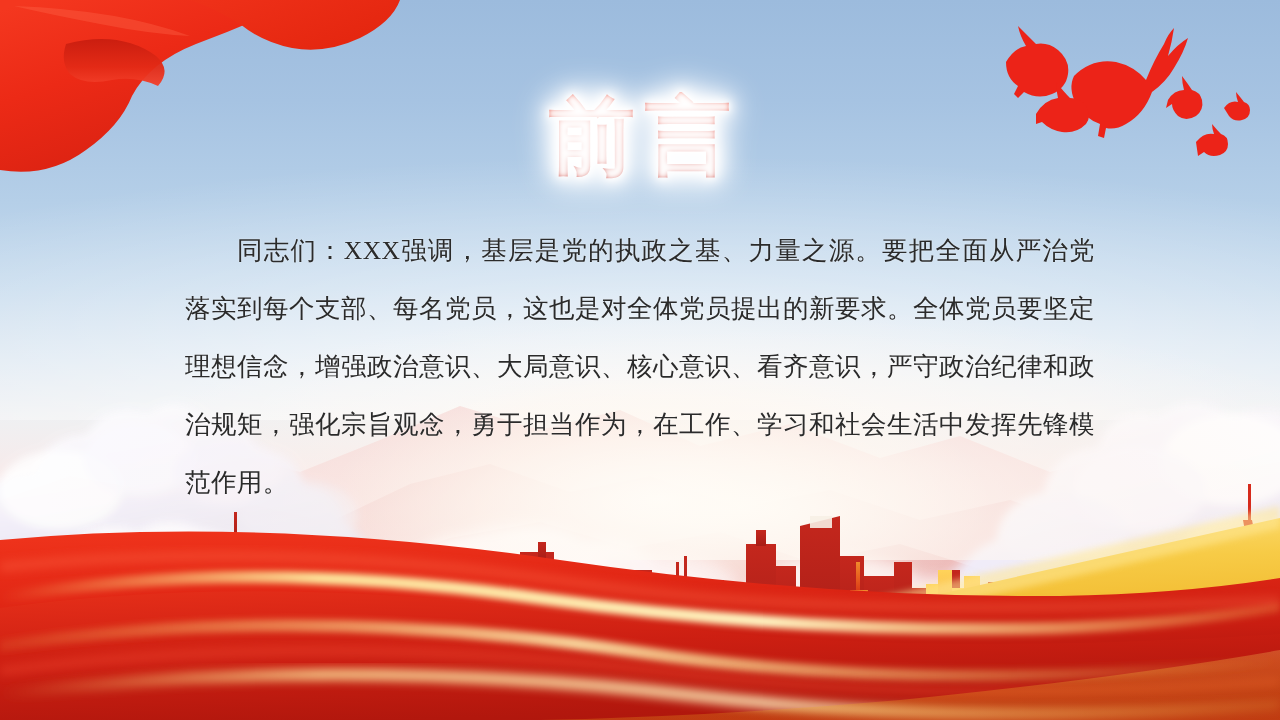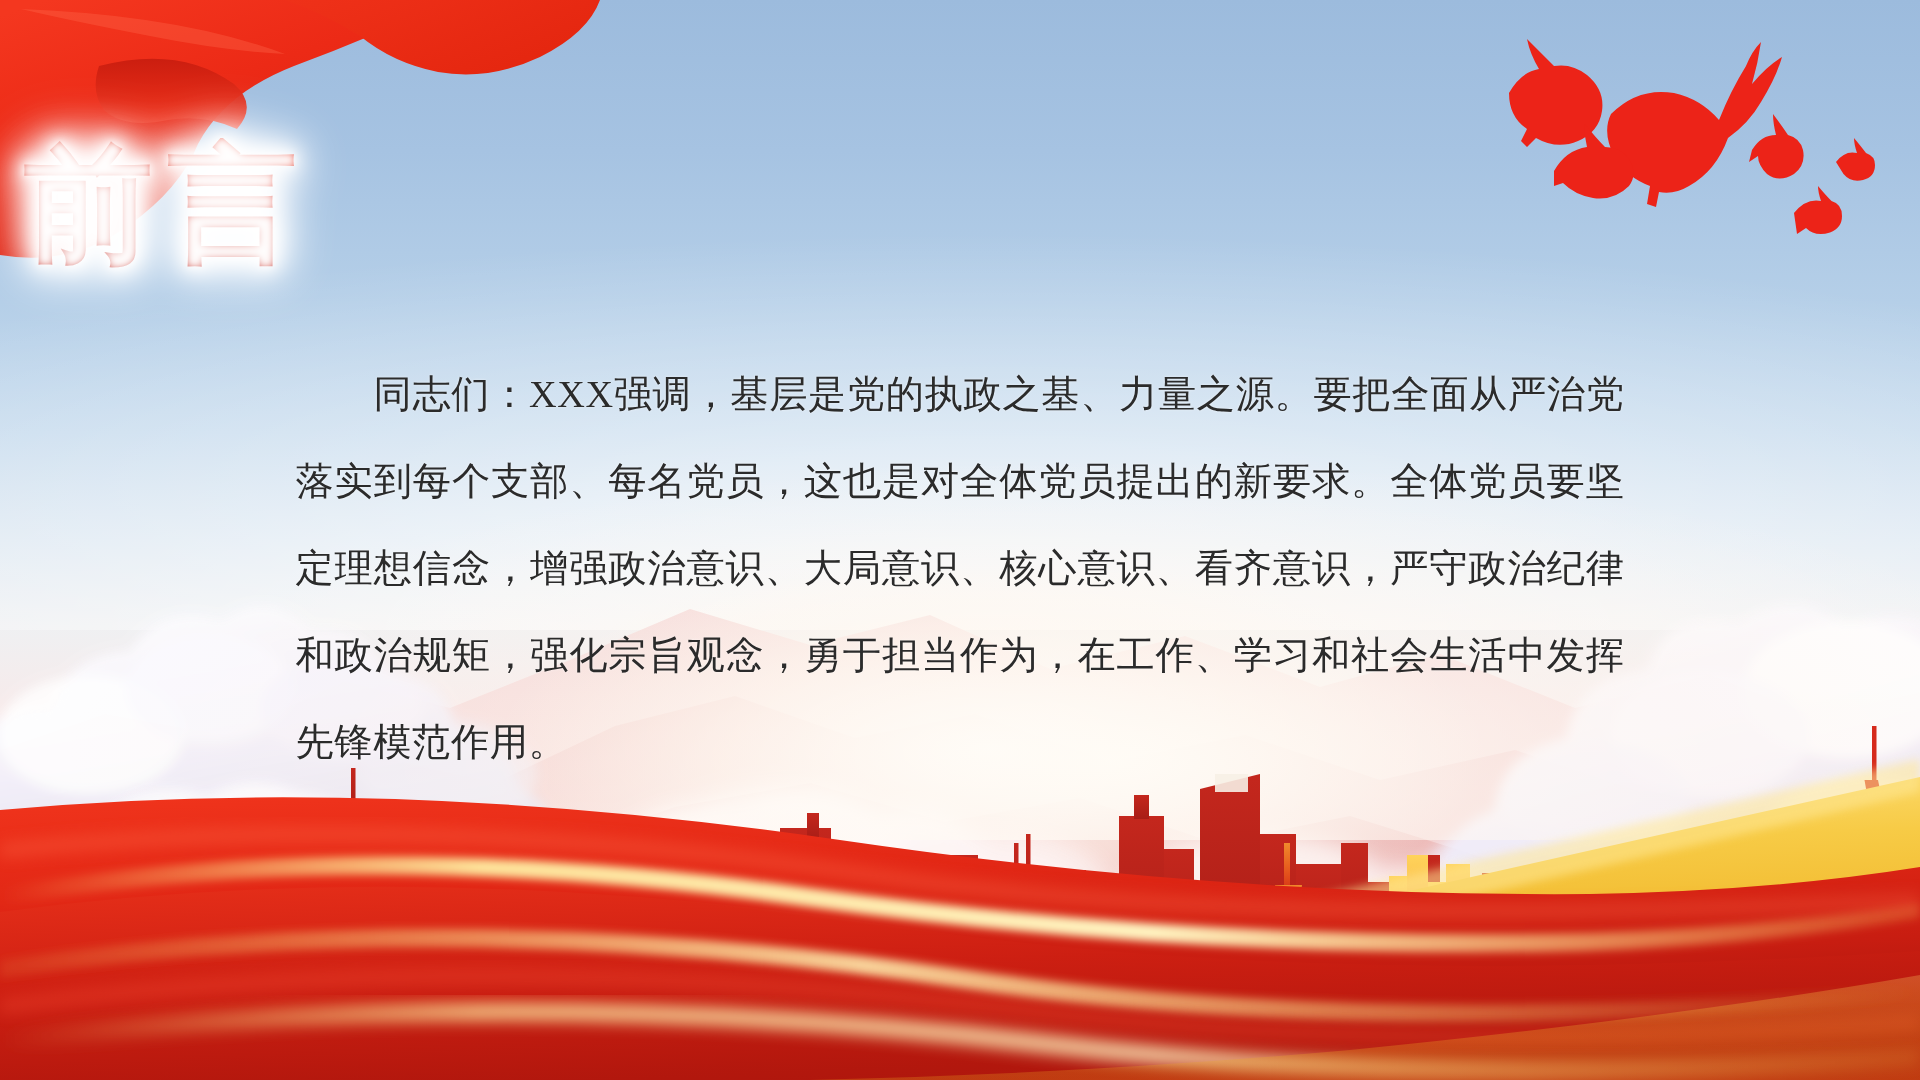--- a/index.html
+++ b/index.html
@@ -60,20 +60,21 @@
   .flag { position:absolute; left:0; top:0; width:430px; height:210px; }
 
   
   .doves { position:absolute; right:14px; top:18px; width:270px; height:165px; }
 
   
   .title-wrap {
     position: absolute;
     left: 0; right: 0;
     top: 92px;
+    text-align: center;
   }
   .title {
     display: inline-block;
     font-family: "Liberation Serif", "DejaVu Serif", serif;
     font-size: 86px;
     font-weight: 700;
     letter-spacing: 10px;
     line-height: 1.05;
     color: #d8281a;
     background: linear-gradient(180deg, #e8402c 0%, #d8281a 45%, #bb1209 100%);
@@ -99,21 +100,21 @@
   }
   .body-text {
     font-family: "Liberation Serif", "DejaVu Serif", serif;
     font-size: 25.5px;
     line-height: 58px;
     color: #2b2b2b;
     text-align: justify;
     text-justify: inter-character;
     text-indent: 52px;
     letter-spacing: 0.4px;
-    margin: 12px;
+    margin: 0;
     text-shadow: 0 0 2px rgba(255,255,255,0.55);
   }
 </style>
 </head>
 <body>
 
 <div id="slide">
 
   <div class="haze haze-a"></div>
 

